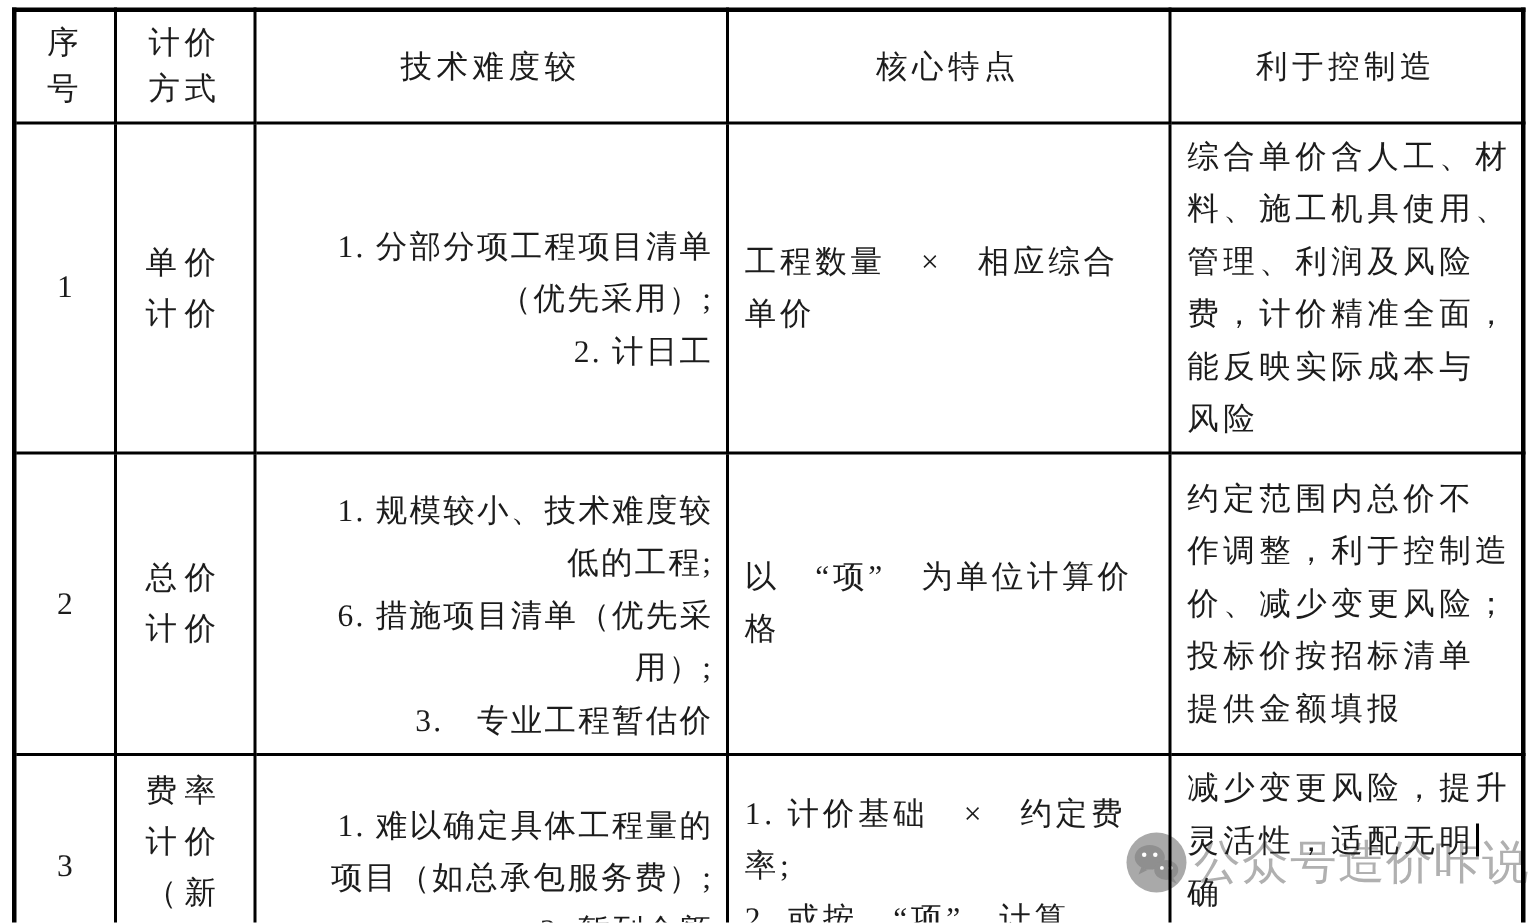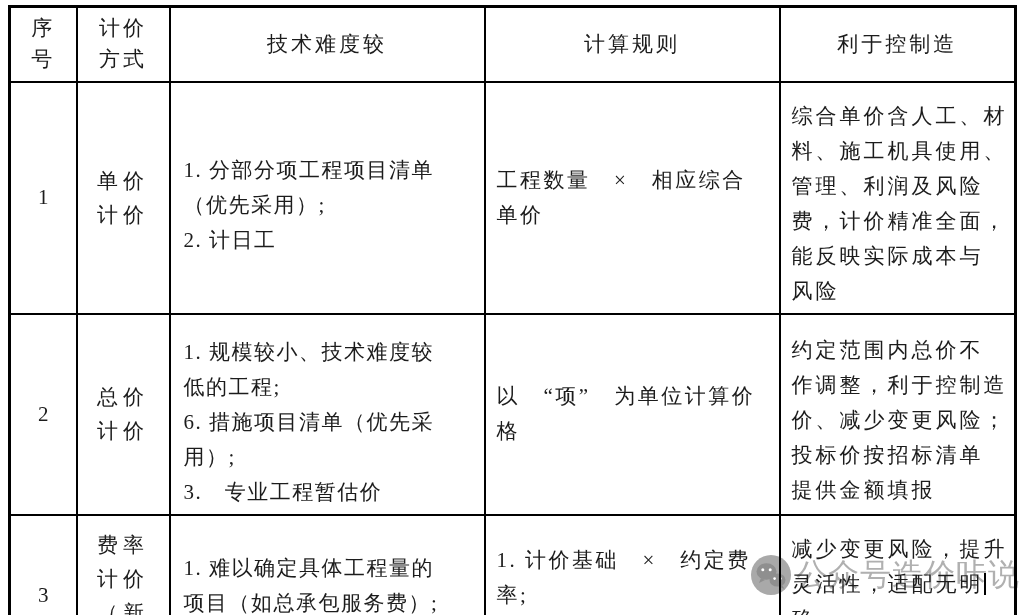--- a/index.html
+++ b/index.html
@@ -22,23 +22,23 @@
     vertical-align:middle;
     white-space:pre-line;
     font-size:21px;
     line-height:35px;
     font-weight:normal;
     background:transparent;
   }
   th { text-align:center; line-height:31px; letter-spacing:3px; }
   .c-no     { text-align:center; letter-spacing:0; }
   .c-method { text-align:center; letter-spacing:5px; line-height:34px; }
-  .c-projects { text-align:left; padding:20px 8px 4px 13px; letter-spacing:1.5px;border-radius:16px; }
+  .c-projects { text-align:right; padding:20px 8px 4px 13px; letter-spacing:1.5px;border-radius:16px; }
   .c-rule     { text-align:left; padding:4px 20px 4px 11px; letter-spacing:2.5px; }
-  .c-features { text-align:left; padding:16px 5px 4px 11px; letter-spacing:3px; }
+  .c-features { text-align:left; padding:4px 5px 4px 11px; letter-spacing:3px; }
   .caret {
     display:inline-block;
     width:2px; height:22px;
     background:#000;
     vertical-align:-4px;
   }
   .watermark {
     position:absolute;
     left:750px; top:554px;
     z-index:0;
@@ -78,21 +78,21 @@
       <col style="width:295px">
       <col style="width:236px">
     </colgroup>
     <tbody>
         <tr style="height:75px">
       <th>序
 号</th>
       <th>计价
 方式</th>
       <th>技术难度较</th>
-      <th>计算规则</th>
+      <th>核心特点</th>
       <th>利于控制造</th>
     </tr>
     <tr style="height:210px">
       <td class="c-no">1</td>
       <td class="c-method">单价
 计价</td>
       <td class="c-projects">1. 分部分项工程项目清单
 （优先采用）;
 2. 计日工</td>
       <td class="c-rule">工程数量　×　相应综合

